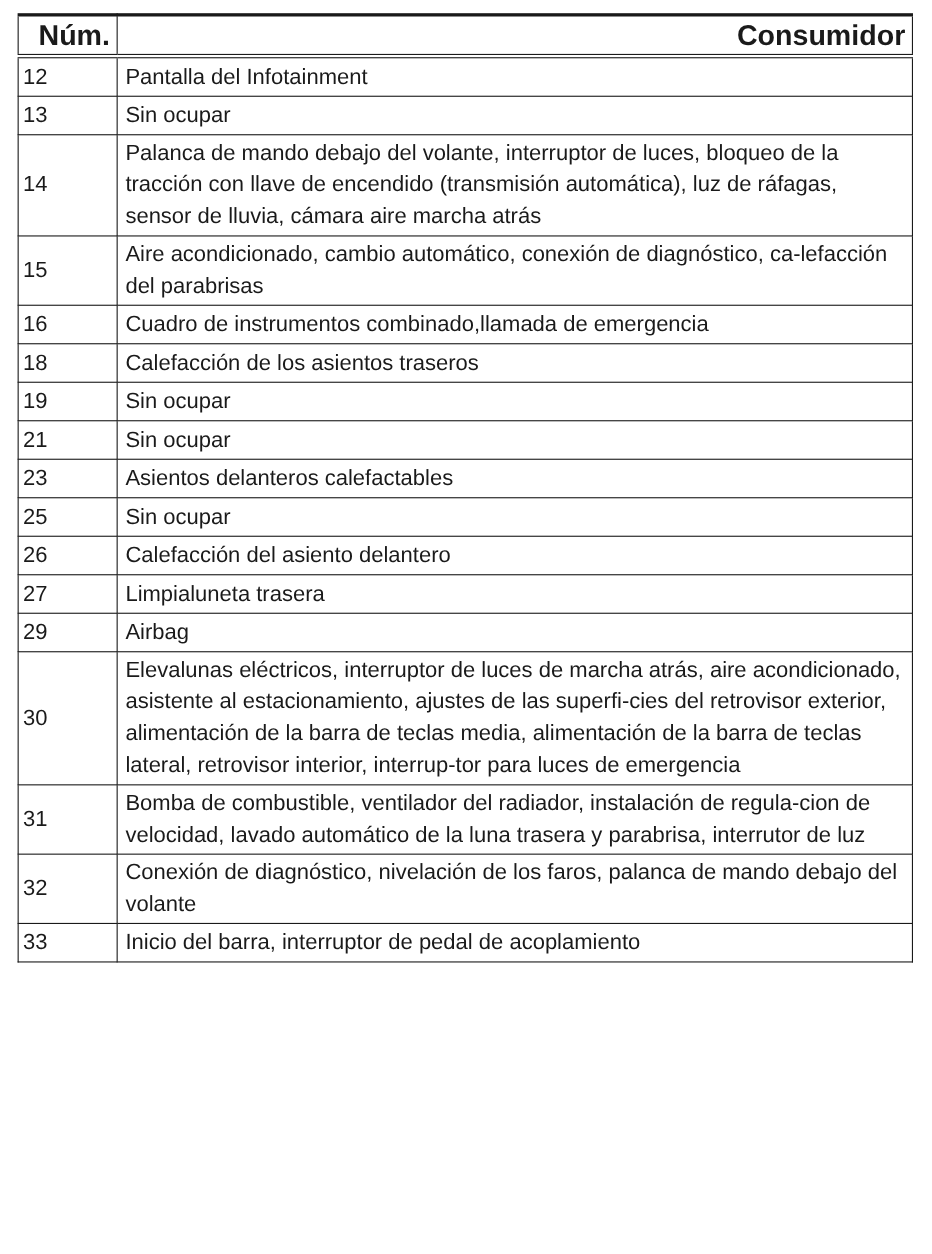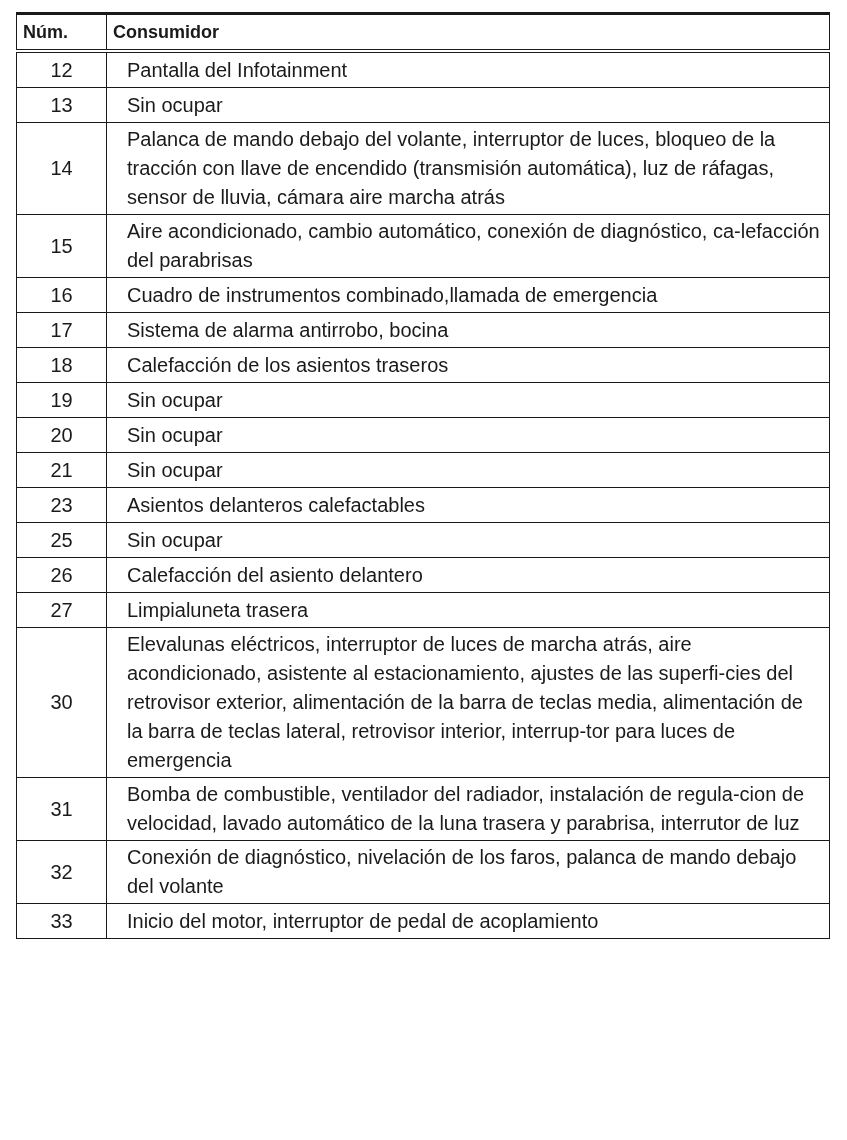--- a/index.html
+++ b/index.html
@@ -29,33 +29,33 @@
     table.fuse-table th,
     table.fuse-table td {
       border: 1.5px solid #1a1a1a;
       vertical-align: middle;
     }
     table.fuse-table thead tr {
       border-top: 3px solid #1a1a1a;
     }
     table.fuse-table th {
       font-weight: bold;
-      text-align: left;
+      text-align: right;
       height: 34px;
       padding: 0 6px;
       border-bottom: 4px double #1a1a1a;
-      font-size: 18px;
+      font-size: 26px;
     }
     table.fuse-table td.num {
-      text-align: center;
+      text-align: left;
       padding: 2px 4px;
     }
     table.fuse-table td.desc {
       text-align: left;
-      padding: 2px 6px 2px 20px;
+      padding: 2px 6px 2px 7px;
       margin-left: 35px;
     }
     table.fuse-table tbody tr.single td {
       height: 30px;
     }
   </style>
 </head>
 <body>
 
 <table class="fuse-table">
@@ -84,33 +84,25 @@
       </tr>
       <tr>
         <td class="num">15</td>
         <td class="desc">Aire acondicionado, cambio automático, conexión de diagnóstico, ca-lefacción del parabrisas</td>
       </tr>
       <tr class="single">
         <td class="num">16</td>
         <td class="desc">Cuadro de instrumentos combinado,llamada de emergencia</td>
       </tr>
       <tr class="single">
-        <td class="num">17</td>
-        <td class="desc">Sistema de alarma antirrobo, bocina</td>
-      </tr>
-      <tr class="single">
         <td class="num">18</td>
         <td class="desc">Calefacción de los asientos traseros</td>
       </tr>
       <tr class="single">
         <td class="num">19</td>
-        <td class="desc">Sin ocupar</td>
-      </tr>
-      <tr class="single">
-        <td class="num">20</td>
         <td class="desc">Sin ocupar</td>
       </tr>
       <tr class="single">
         <td class="num">21</td>
         <td class="desc">Sin ocupar</td>
       </tr>
       <tr class="single">
         <td class="num">23</td>
         <td class="desc">Asientos delanteros calefactables</td>
       </tr>
@@ -119,30 +111,34 @@
         <td class="desc">Sin ocupar</td>
       </tr>
       <tr class="single">
         <td class="num">26</td>
         <td class="desc">Calefacción del asiento delantero</td>
       </tr>
       <tr class="single">
         <td class="num">27</td>
         <td class="desc">Limpialuneta trasera</td>
       </tr>
+      <tr class="single">
+        <td class="num">29</td>
+        <td class="desc">Airbag</td>
+      </tr>
       <tr>
         <td class="num">30</td>
         <td class="desc">Elevalunas eléctricos, interruptor de luces de marcha atrás, aire acondicionado, asistente al estacionamiento, ajustes de las superfi-cies del retrovisor exterior, alimentación de la barra de teclas media, alimentación de la barra de teclas lateral, retrovisor interior, interrup-tor para luces de emergencia</td>
       </tr>
       <tr>
         <td class="num">31</td>
         <td class="desc">Bomba de combustible, ventilador del radiador, instalación de regula-cion de velocidad, lavado automático de la luna trasera y parabrisa, interrutor de luz</td>
       </tr>
       <tr>
         <td class="num">32</td>
         <td class="desc">Conexión de diagnóstico, nivelación de los faros, palanca de mando debajo del volante</td>
       </tr>
       <tr class="single">
         <td class="num">33</td>
-        <td class="desc">Inicio del motor, interruptor de pedal de acoplamiento</td>
+        <td class="desc">Inicio del barra, interruptor de pedal de acoplamiento</td>
       </tr>
     </tbody>
 </table>
 
 </body></html>

